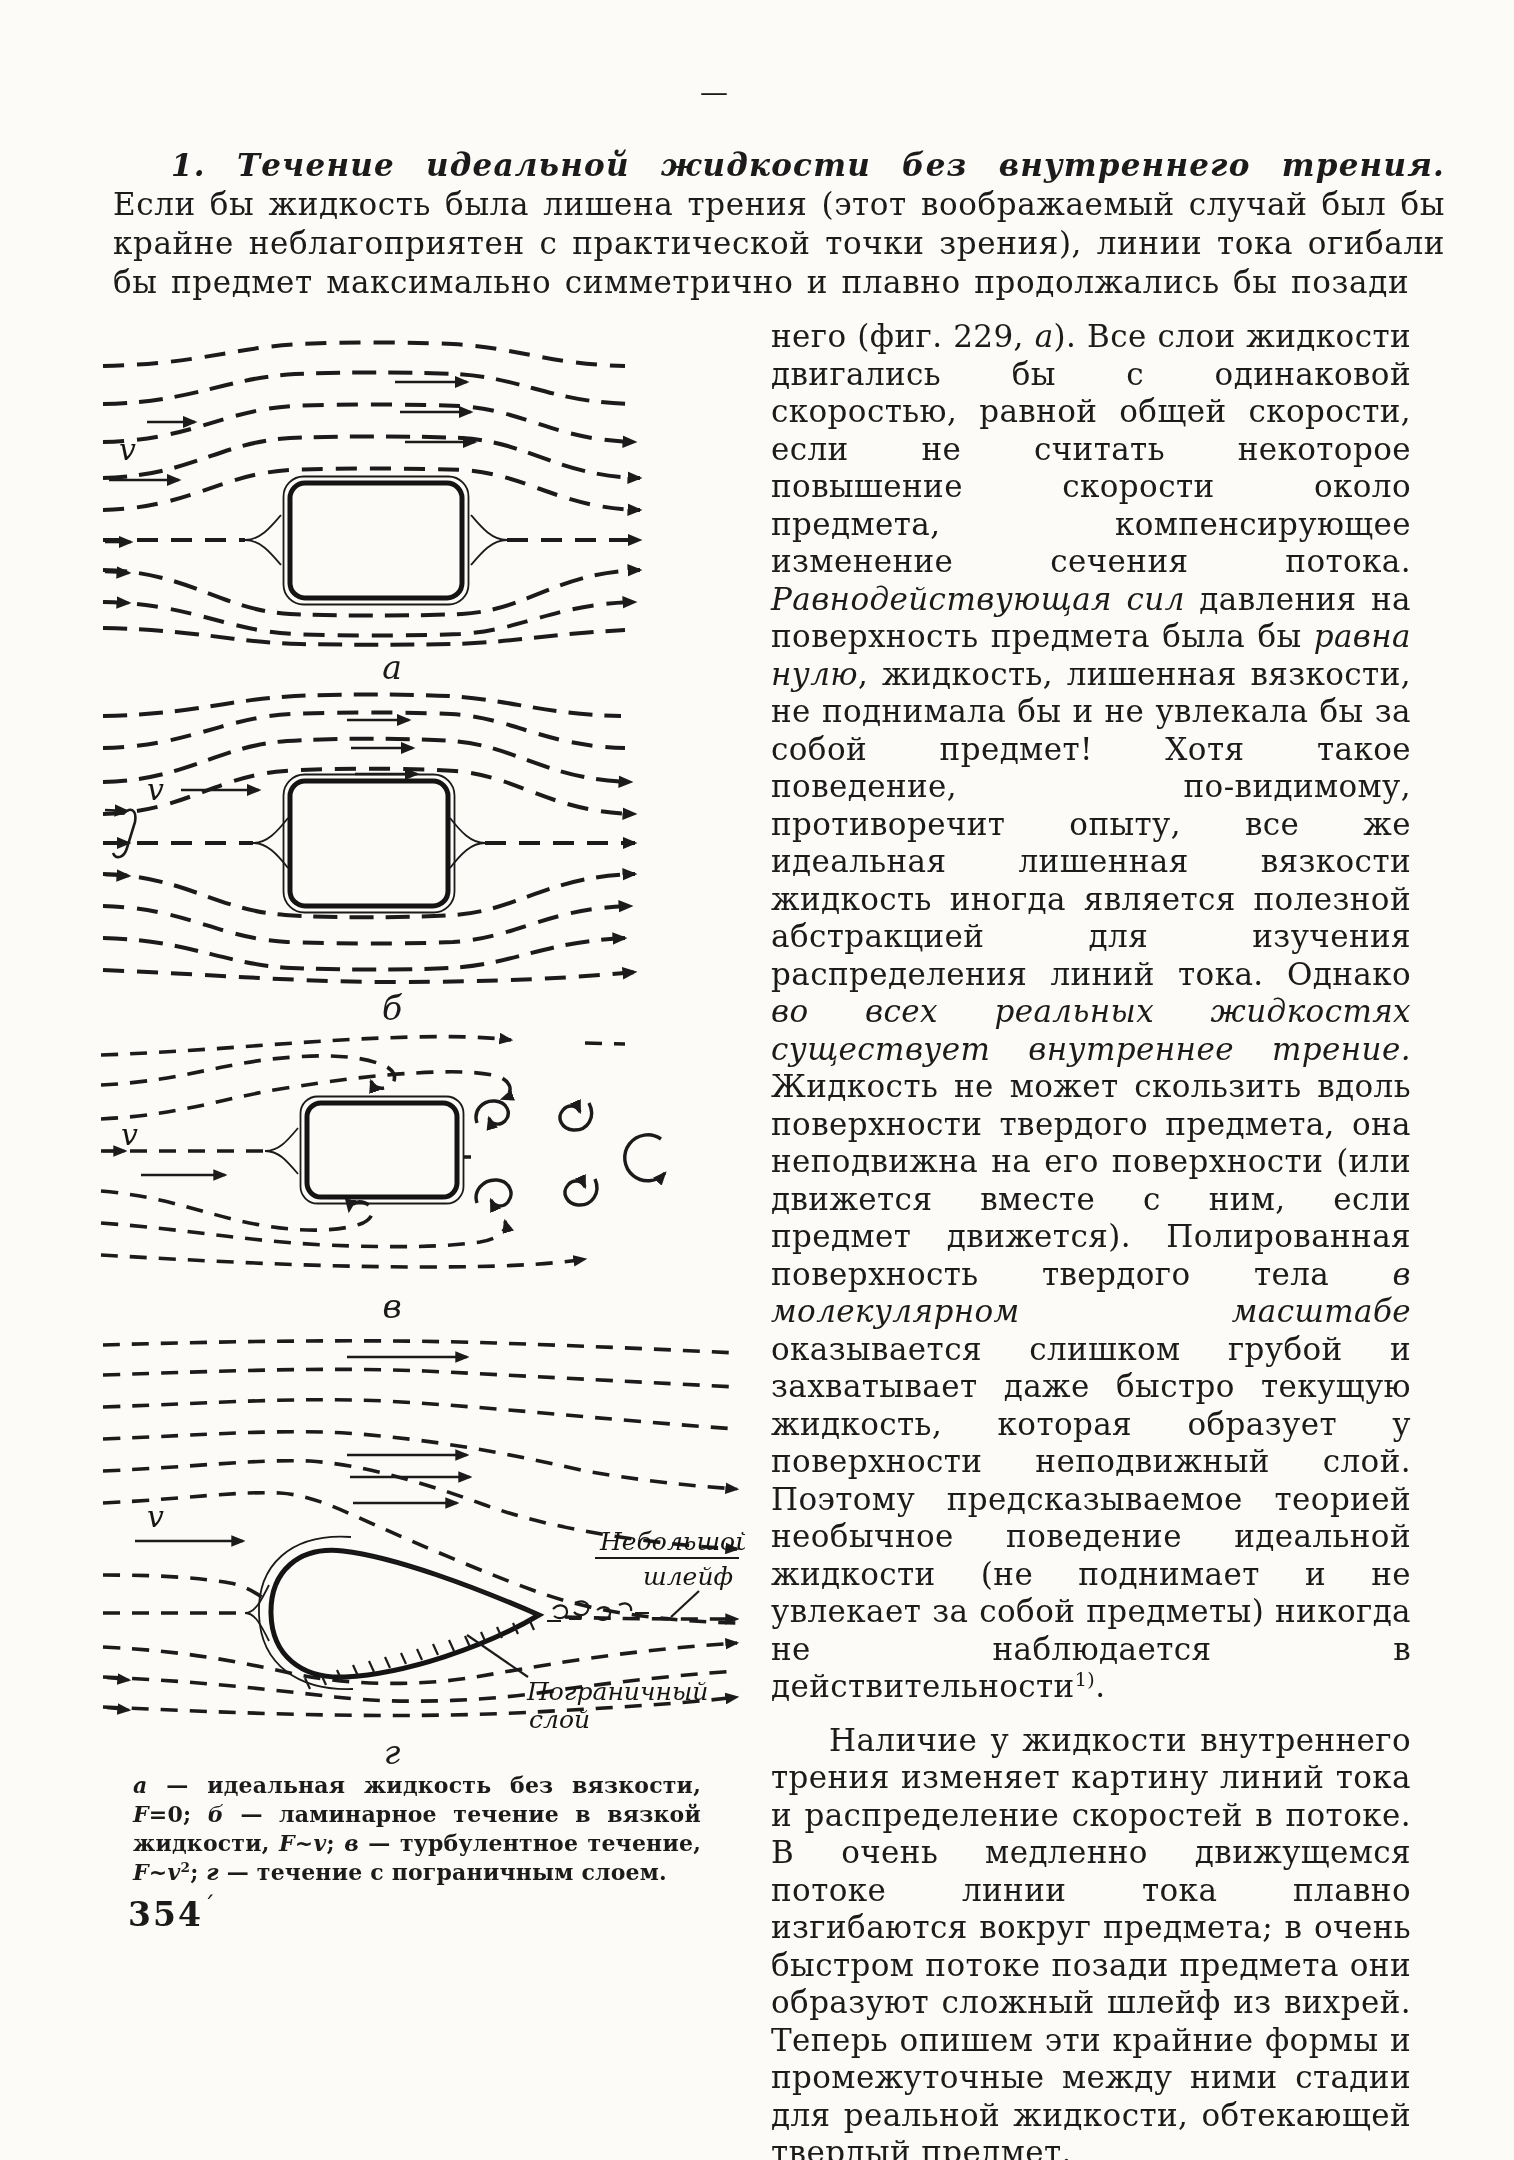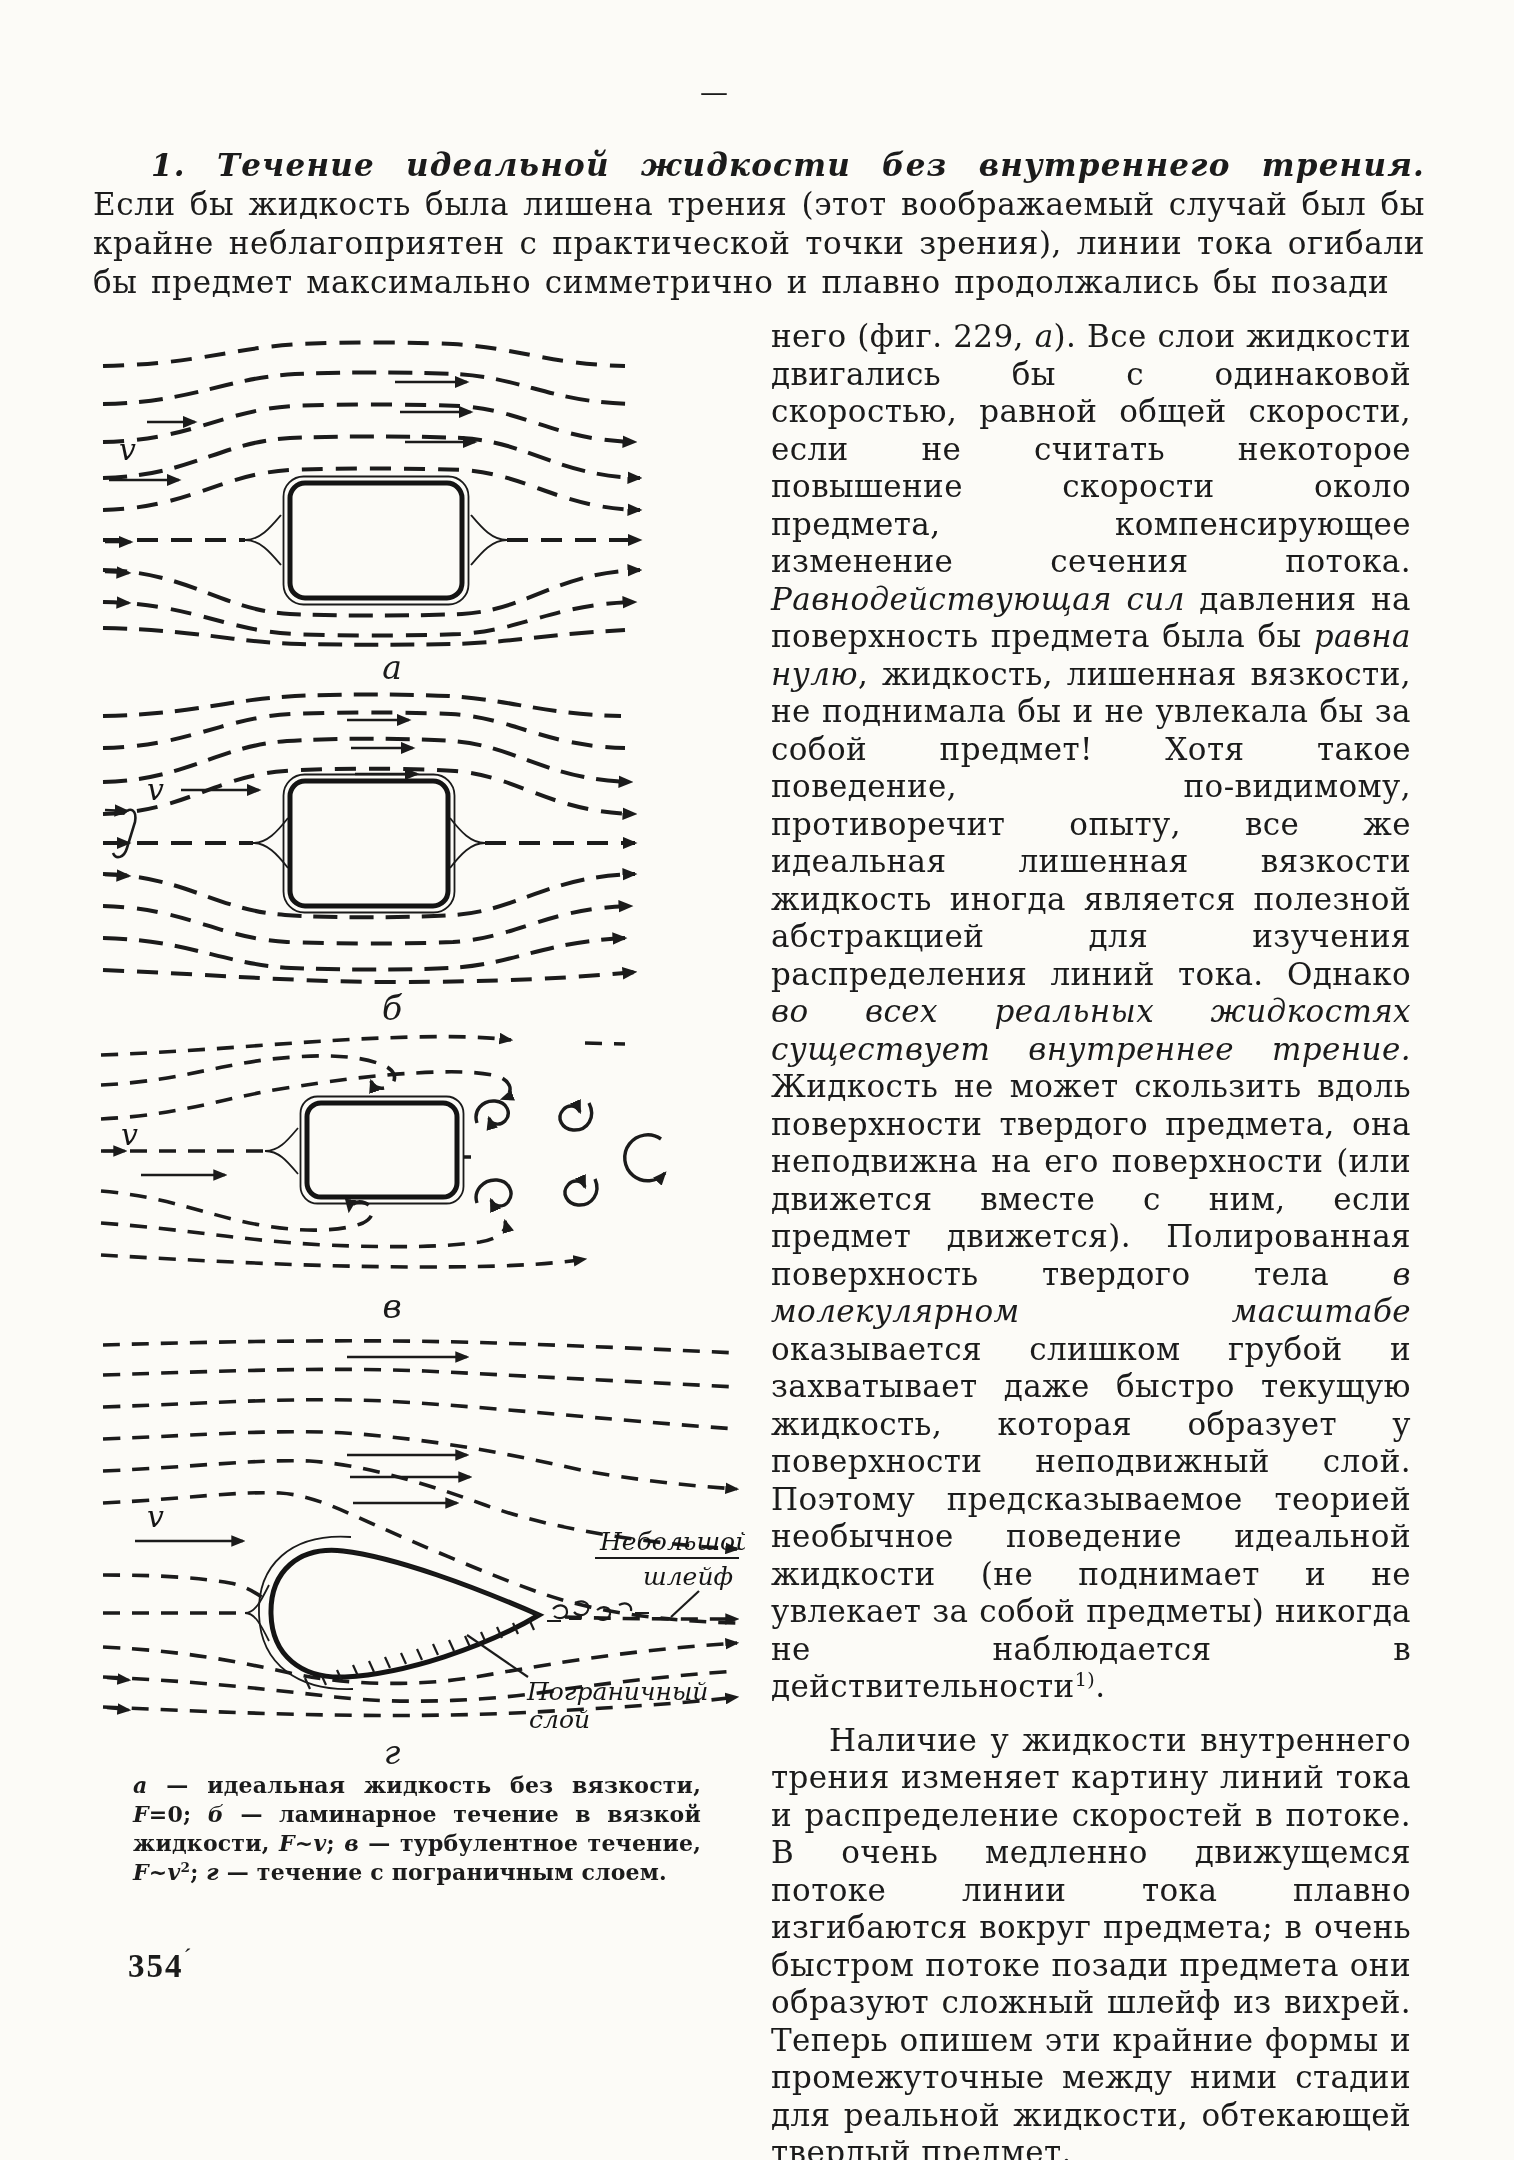--- a/index.html
+++ b/index.html
@@ -3,21 +3,21 @@
 <meta charset="utf-8">
 <style>
   html,body{margin:0;padding:0;background:#888;}
   .page{
     position:relative; width:1514px; height:2160px;
     background:#fcfbf7; color:#1b1b1b; overflow:hidden;
     font-family:"DejaVu Serif", serif;
   }
   .top-mark{position:absolute; left:700px; top:76px; font-size:28px; letter-spacing:-2px;}
   .intro{
-    position:absolute; left:93px; top:146px; width:1332px; margin:0;
+    position:absolute; left:113px; top:146px; width:1332px; margin:0;
     font-size:31px; line-height:39px; text-align:justify; text-indent:58px;
     letter-spacing:0.6px; word-spacing:3px;
   }
   .head{font-style:italic; font-weight:bold; letter-spacing:1.2px; word-spacing:8px;}
   .left-col{position:absolute; left:95px; top:330px; width:650px;}
   figure.diag{margin:0; padding:0;}
   figure.diag svg{display:block;}
   .flabel{
     text-align:center; padding-right:56px; font-style:italic;
     font-size:33px; line-height:36px; height:36px;
@@ -31,21 +31,21 @@
     font-weight:bold; text-align:justify; letter-spacing:0.2px;
   }
   .right-col{
     position:absolute; left:755px; top:302px; width:672px;
     font-size:31px; line-height:37.5px; text-align:justify; letter-spacing:0.4px;
   }
   .right-col p{margin:16px;}
   .p2{text-indent:58px;}
   .fn-rule{width:330px; border:none; border-top:3px solid #1b1b1b; margin:24px 0 14px 8px;}
   .footnote{font-size:26.5px; line-height:35px; text-indent:58px; word-spacing:6px;}
-  .pageno{position:absolute; left:128px; top:1944px; font-size:33px; font-weight:bold; letter-spacing:2px;font-family:Liberation Serif, serif;}
+  .pageno{position:absolute; left:128px; top:1892px; font-size:33px; font-weight:bold; letter-spacing:2px;}
   .pageno .tick{font-weight:normal; font-size:24px; vertical-align:super;}
   .i{font-style:italic;}
   .sup{vertical-align:super; font-size:0.62em; line-height:0;}
   
   .sl{fill:none; stroke:#1b1b1b; stroke-width:4; stroke-dasharray:21 13;}
   .sl2{fill:none; stroke:#1b1b1b; stroke-width:4; stroke-dasharray:24 12;}
   .sl3{fill:none; stroke:#1b1b1b; stroke-width:3.6; stroke-dasharray:17 12;}
   .th{fill:none; stroke:#1b1b1b; stroke-width:1.8;}
   .bd{fill:#fcfbf7; stroke:#141414; stroke-width:5;}
   .sa{fill:none; stroke:#1b1b1b; stroke-width:2.6;}

